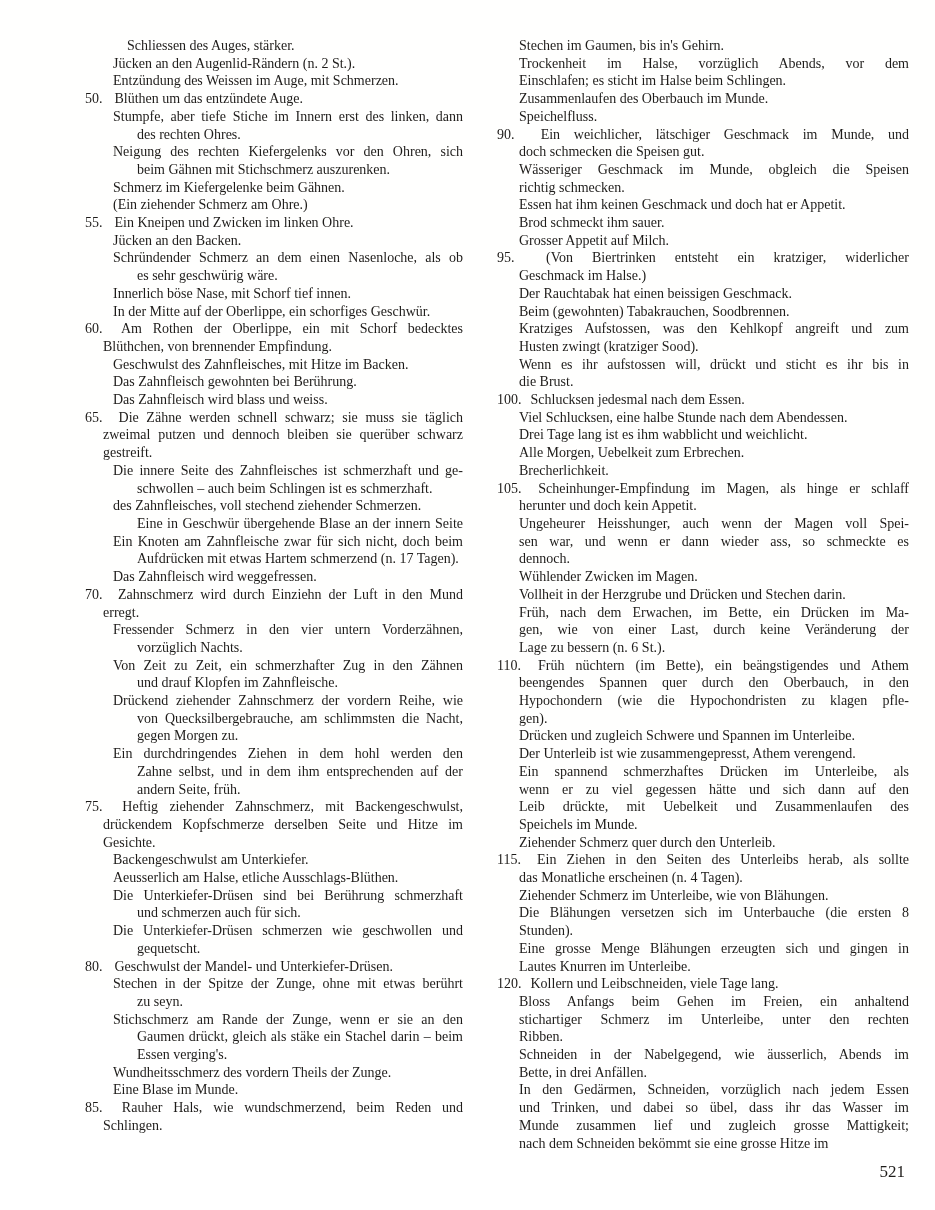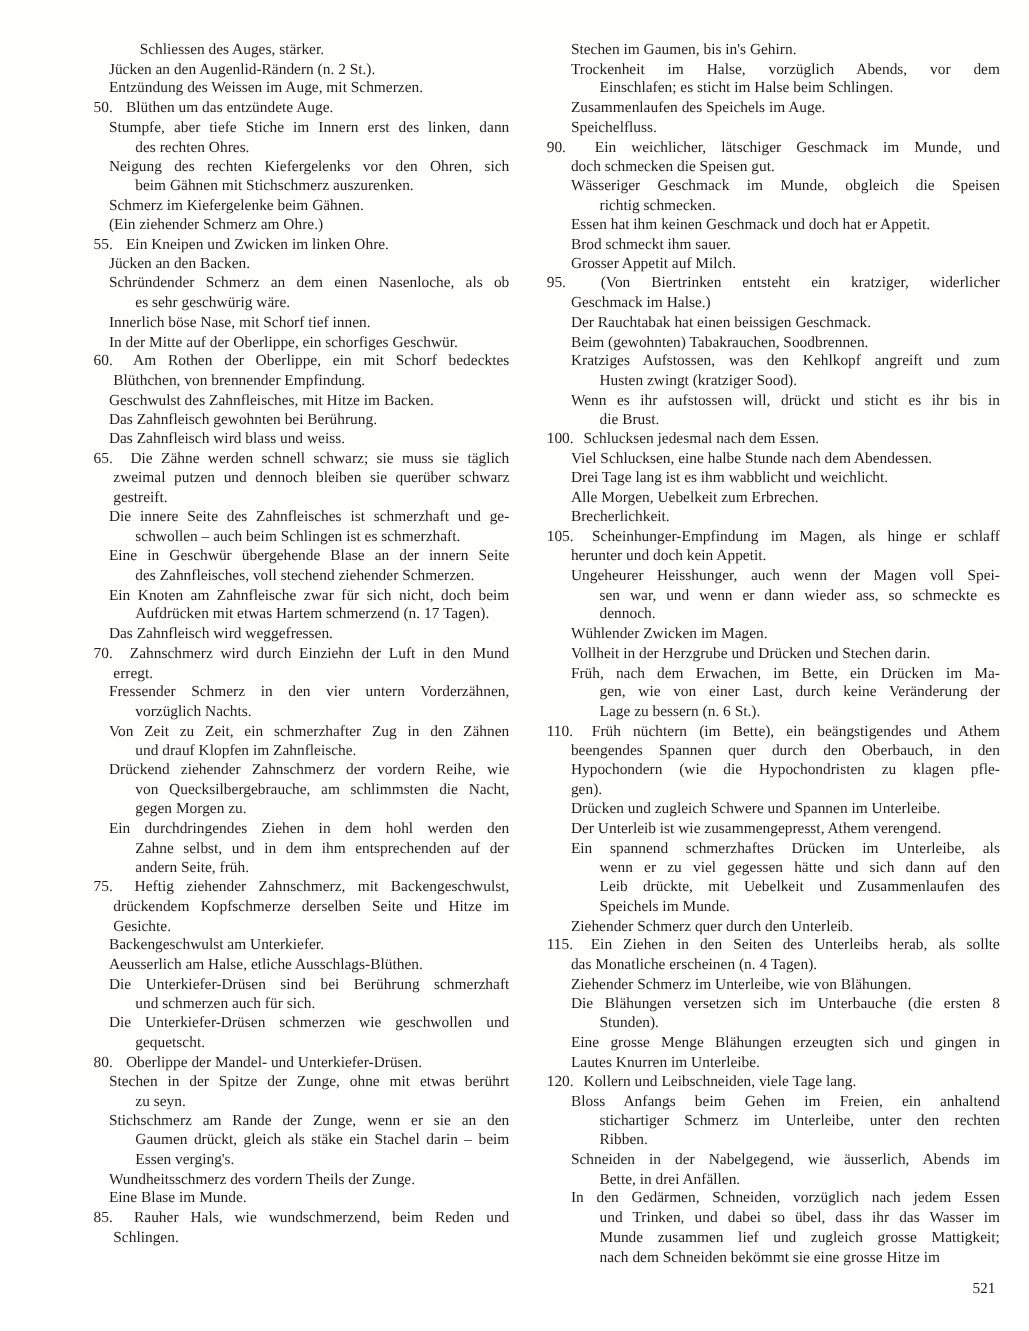--- a/index.html
+++ b/index.html
@@ -33,41 +33,41 @@
 
   .entry { margin: 0; }
   .line {
     text-align: justify;
     text-align-last: justify;
   }
   .line.last { text-align-last: left; }
 
   
   .left  .numbered .line + .line { margin-left: 18px; }
-  .left  .plain                  { margin-left: 14px; }
+  .left  .plain                  { margin-left: 28px; }
   .left  .plain .line + .line    { margin-left: 24px; }
   .left  .continuation           { margin-left: 42px; }
 
   .right .numbered .line + .line { margin-left: 22px; }
   .right .plain                  { margin-left: 22px; }
-  .right .plain .line + .line    { margin-left: 26px; }
+  .right .plain .line + .line    { }
 
   .num {
     display: inline-block;
     min-width: 26px;
   }
   .right .num { min-width: 30px; }
 
   .it { }
 
   .pagenum {
     position: absolute;
     top: 1163px;
     right: 30px;
-    font-size: 14px;
+    font-size: 17px;
     line-height: 17.7px;
   }
 </style>
 </head>
 <body>
 
 <div class="page">
   <div class="cols">
     <div class="col left">
         <div class="entry plain continuation">
@@ -128,22 +128,22 @@
         <div class="entry numbered">
           <div class="line"><span class="num">65.</span> <span>Die Zähne werden schnell schwarz; sie muss sie täglich</span></div>
           <div class="line"><span>zweimal putzen und dennoch bleiben sie querüber schwarz</span></div>
           <div class="line last"><span>gestreift.</span></div>
         </div>
         <div class="entry plain">
           <div class="line"><span>Die innere Seite des Zahnfleisches ist schmerzhaft und ge-</span></div>
           <div class="line last"><span>schwollen – auch beim Schlingen ist es schmerzhaft.</span></div>
         </div>
         <div class="entry plain">
+          <div class="line last"><span>des Zahnfleisches, voll stechend ziehender Schmerzen.</span></div>
           <div class="line"><span>Eine in Geschwür übergehende Blase an der innern Seite</span></div>
-          <div class="line last"><span>des Zahnfleisches, voll stechend ziehender Schmerzen.</span></div>
         </div>
         <div class="entry plain">
           <div class="line"><span>Ein Knoten am Zahnfleische zwar für sich nicht, doch beim</span></div>
           <div class="line last"><span>Aufdrücken mit etwas Hartem schmerzend (n. 17 Tagen).</span></div>
         </div>
         <div class="entry plain">
           <div class="line last"><span>Das Zahnfleisch wird weggefressen.</span></div>
         </div>
         <div class="entry numbered">
           <div class="line"><span class="num">70.</span> <span>Zahnschmerz wird durch Einziehn der Luft in den Mund</span></div>
@@ -180,21 +180,21 @@
         </div>
         <div class="entry plain">
           <div class="line"><span>Die Unterkiefer-Drüsen sind bei Berührung schmerzhaft</span></div>
           <div class="line last"><span>und schmerzen auch für sich.</span></div>
         </div>
         <div class="entry plain">
           <div class="line"><span class="it">Die Unterkiefer-Drüsen schmerzen wie geschwollen und</span></div>
           <div class="line last"><span class="it">gequetscht.</span></div>
         </div>
         <div class="entry numbered">
-          <div class="line last"><span class="num">80.</span> <span>Oberlippe der Mandel- und Unterkiefer-Drüsen.</span></div>
+          <div class="line last"><span class="num">80.</span> <span>Geschwulst der Mandel- und Unterkiefer-Drüsen.</span></div>
         </div>
         <div class="entry plain">
           <div class="line"><span>Stechen in der Spitze der Zunge, ohne mit etwas berührt</span></div>
           <div class="line last"><span>zu seyn.</span></div>
         </div>
         <div class="entry plain">
           <div class="line"><span>Stichschmerz am Rande der Zunge, wenn er sie an den</span></div>
           <div class="line"><span>Gaumen drückt, gleich als stäke ein Stachel darin – beim</span></div>
           <div class="line last"><span>Essen verging's.</span></div>
         </div>
@@ -211,21 +211,21 @@
       </div>
     <div class="col right">
         <div class="entry plain">
           <div class="line last"><span>Stechen im Gaumen, bis in's Gehirn.</span></div>
         </div>
         <div class="entry plain">
           <div class="line"><span>Trockenheit im Halse, vorzüglich Abends, vor dem</span></div>
           <div class="line last"><span>Einschlafen; es sticht im Halse beim Schlingen.</span></div>
         </div>
         <div class="entry plain">
-          <div class="line last"><span>Zusammenlaufen des Speichels im Auge.</span></div>
+          <div class="line last"><span>Zusammenlaufen des Oberbauch im Munde.</span></div>
         </div>
         <div class="entry plain">
           <div class="line last"><span>Speichelfluss.</span></div>
         </div>
         <div class="entry numbered">
           <div class="line"><span class="num">90.</span> <span>Ein weichlicher, lätschiger Geschmack im Munde, und</span></div>
           <div class="line last"><span>doch schmecken die Speisen gut.</span></div>
         </div>
         <div class="entry plain">
           <div class="line"><span>Wässeriger Geschmack im Munde, obgleich die Speisen</span></div>

